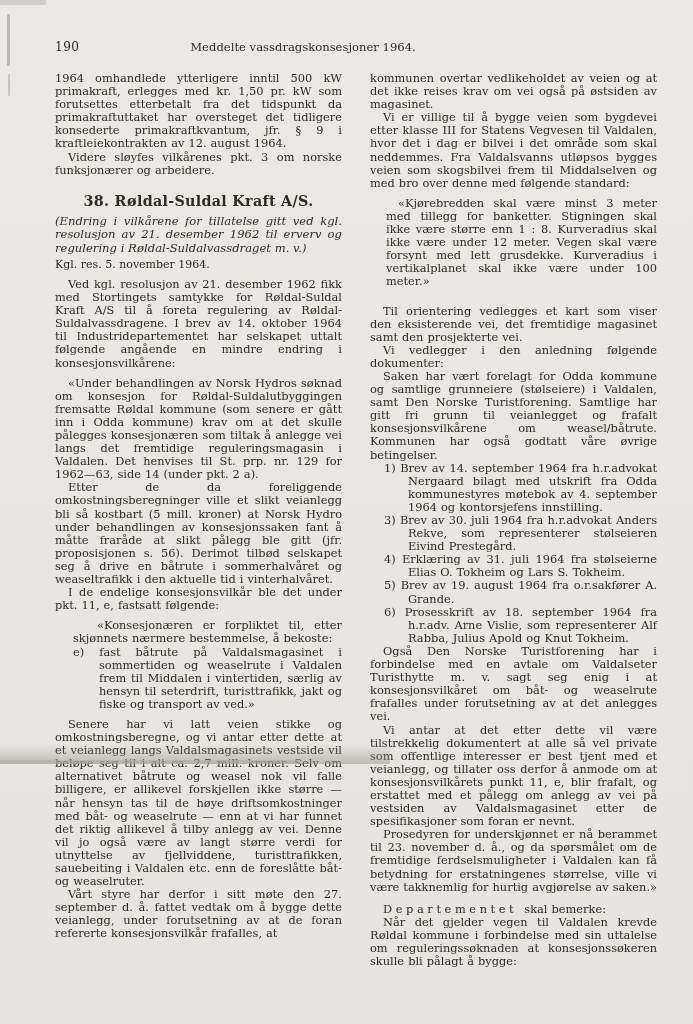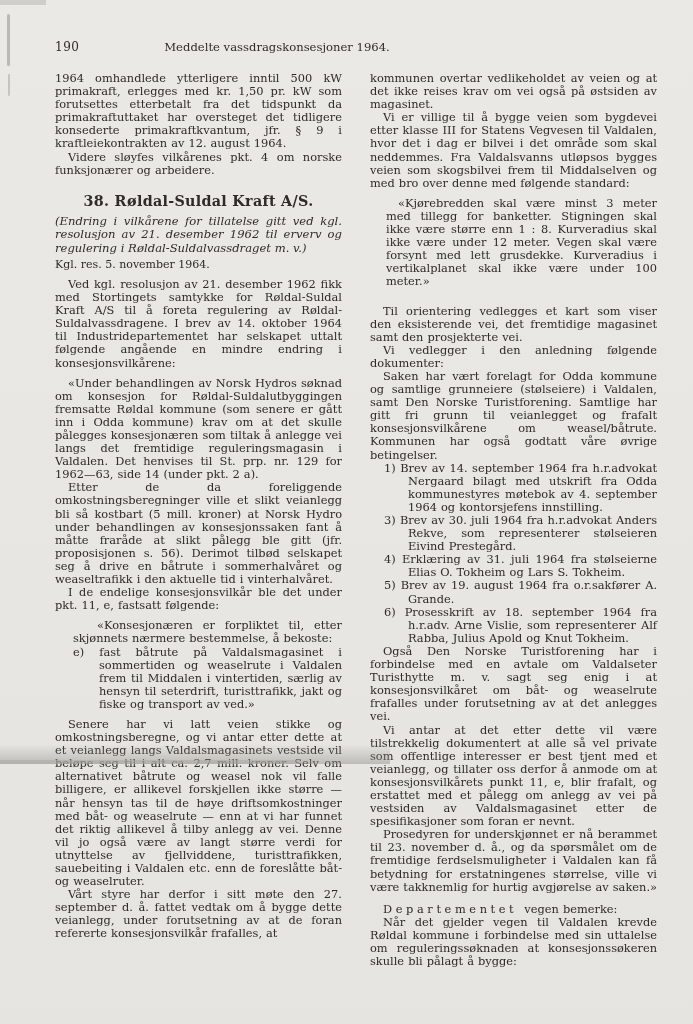--- a/index.html
+++ b/index.html
@@ -22,21 +22,21 @@
     background:#bdbcb7; opacity:.6; }
   .bottom-band { position:absolute; left:0; bottom:0; width:390px; height:20px;
     background:linear-gradient(to top, rgba(148,146,140,.5), rgba(148,146,140,0));
   }
   .bottom-edge { position:absolute; left:0; bottom:0; width:300px; height:4px;
     background:#a8a7a2; opacity:.5; }
 
   .running-header { position: relative; height: 16px; padding-top: 40px; }
   .pagenum { position: absolute; left: 55px; top: 40px;
     font-size: 12px; letter-spacing: .5px; }
-  .runtitle { position: absolute; left: 277px; top: 40px; transform: translateX(-50%);
+  .runtitle { position: absolute; left: 303px; top: 40px; transform: translateX(-50%);
     font-size: 11.6px; white-space: nowrap; }
 
   .columns { display: flex; gap: 28px; padding: 16px 36px 0 55px; }
   .col { flex: 1; min-width: 0; }
 
   .p { margin: 0; text-align: justify;
     font-size: 11.4px; line-height: 13.1px; text-indent: 13px;
     word-spacing: .4px; }
   .flush { text-indent: 0; }
   .gap { margin-top: 7px; }
@@ -73,21 +73,21 @@
 
   <header class="running-header">
     <span class="pagenum">190</span>
     <span class="runtitle">Meddelte vassdragskonsesjoner 1964.</span>
   </header>
 
   <div class="columns">
 
     <div class="col">
       <p class="p flush">1964 omhandlede ytterligere inntil 500 kW primakraft, erlegges med kr. 1,50 pr. kW som forutsettes etterbetalt fra det tidspunkt da primakraftuttaket har oversteget det tidligere konsederte primakraftkvantum, jfr. § 9 i kraftleiekontrakten av 12. august 1964.</p>
-      <p class="p">Videre sløyfes vilkårenes pkt. 4 om norske funksjonærer og arbeidere.</p>
+      <p class="p">Videre sløyfes vilkårenes pkt. 3 om norske funksjonærer og arbeidere.</p>
 
       <h2 class="heading">38. Røldal-Suldal Kraft A/S.</h2>
       <p class="subtitle">(Endring i vilkårene for tillatelse gitt ved kgl. resolusjon av 21. desember 1962 til erverv og regulering i Røldal-Suldalvassdraget m. v.)</p>
       <p class="resline">Kgl. res. 5. november 1964.</p>
 
       <p class="p">Ved kgl. resolusjon av 21. desember 1962 fikk med Stortingets samtykke for Røldal-Suldal Kraft A/S til å foreta regulering av Røldal-Suldalvassdragene. I brev av 14. oktober 1964 til Industridepartementet har selskapet uttalt følgende angående en mindre endring i konsesjonsvilkårene:</p>
       <p class="p gap">«Under behandlingen av Norsk Hydros søknad om konsesjon for Røldal-Suldalutbyggingen fremsatte Røldal kommune (som senere er gått inn i Odda kommune) krav om at det skulle pålegges konsesjonæren som tiltak å anlegge vei langs det fremtidige reguleringsmagasin i Valdalen. Det henvises til St. prp. nr. 129 for 1962—63, side 14 (under pkt. 2 a).</p>
       <p class="p">Etter de da foreliggende omkostningsberegninger ville et slikt veianlegg bli så kostbart (5 mill. kroner) at Norsk Hydro under behandlingen av konsesjonssaken fant å måtte fraråde at slikt pålegg ble gitt (jfr. proposisjonen s. 56). Derimot tilbød selskapet seg å drive en båtrute i sommerhalvåret og weaseltrafikk i den aktuelle tid i vinterhalvåret.</p>
       <p class="p">I de endelige konsesjonsvilkår ble det under pkt. 11, e, fastsatt følgende:</p>
 
@@ -133,21 +133,21 @@
         <span>6)</span>
         <span>Prosesskrift av 18. september 1964 fra h.r.adv. Arne Vislie, som representerer Alf Rabba, Julius Apold og Knut Tokheim.</span>
       </div>
 
       <p class="p">Også Den Norske Turistforening har i forbindelse med en avtale om Valdalseter Turisthytte m. v. sagt seg enig i at konsesjonsvilkåret om båt- og weaselrute frafalles under forutsetning av at det anlegges vei.</p>
       <p class="p">Vi antar at det etter dette vil være tilstrekkelig dokumentert at alle så vel private som offentlige interesser er best tjent med et veianlegg, og tillater oss derfor å anmode om at konsesjonsvilkårets punkt 11, e, blir frafalt, og erstattet med et pålegg om anlegg av vei på vestsiden av Valdalsmagasinet etter de spesifikasjoner som foran er nevnt.</p>
       <p class="p">Prosedyren for underskjønnet er nå berammet til 23. november d. å., og da spørsmålet om de fremtidige ferdselsmuligheter i Valdalen kan få betydning for erstatningenes størrelse, ville vi være takknemlig for hurtig avgjørelse av saken.»</p>
 
       <p class="p dept">
         <span class="spread">Departementet</span>
-        <span class="deptrest">vegen bemerke:</span>
+        <span class="deptrest">skal bemerke:</span>
       </p>
       <p class="p">Når det gjelder vegen til Valdalen krevde Røldal kommune i forbindelse med sin uttalelse om reguleringssøknaden at konsesjonssøkeren skulle bli pålagt å bygge:</p>
     </div>
 
   </div>
 
   <div class="bottom-band"></div>
   <div class="bottom-edge"></div>
 
 </div>

